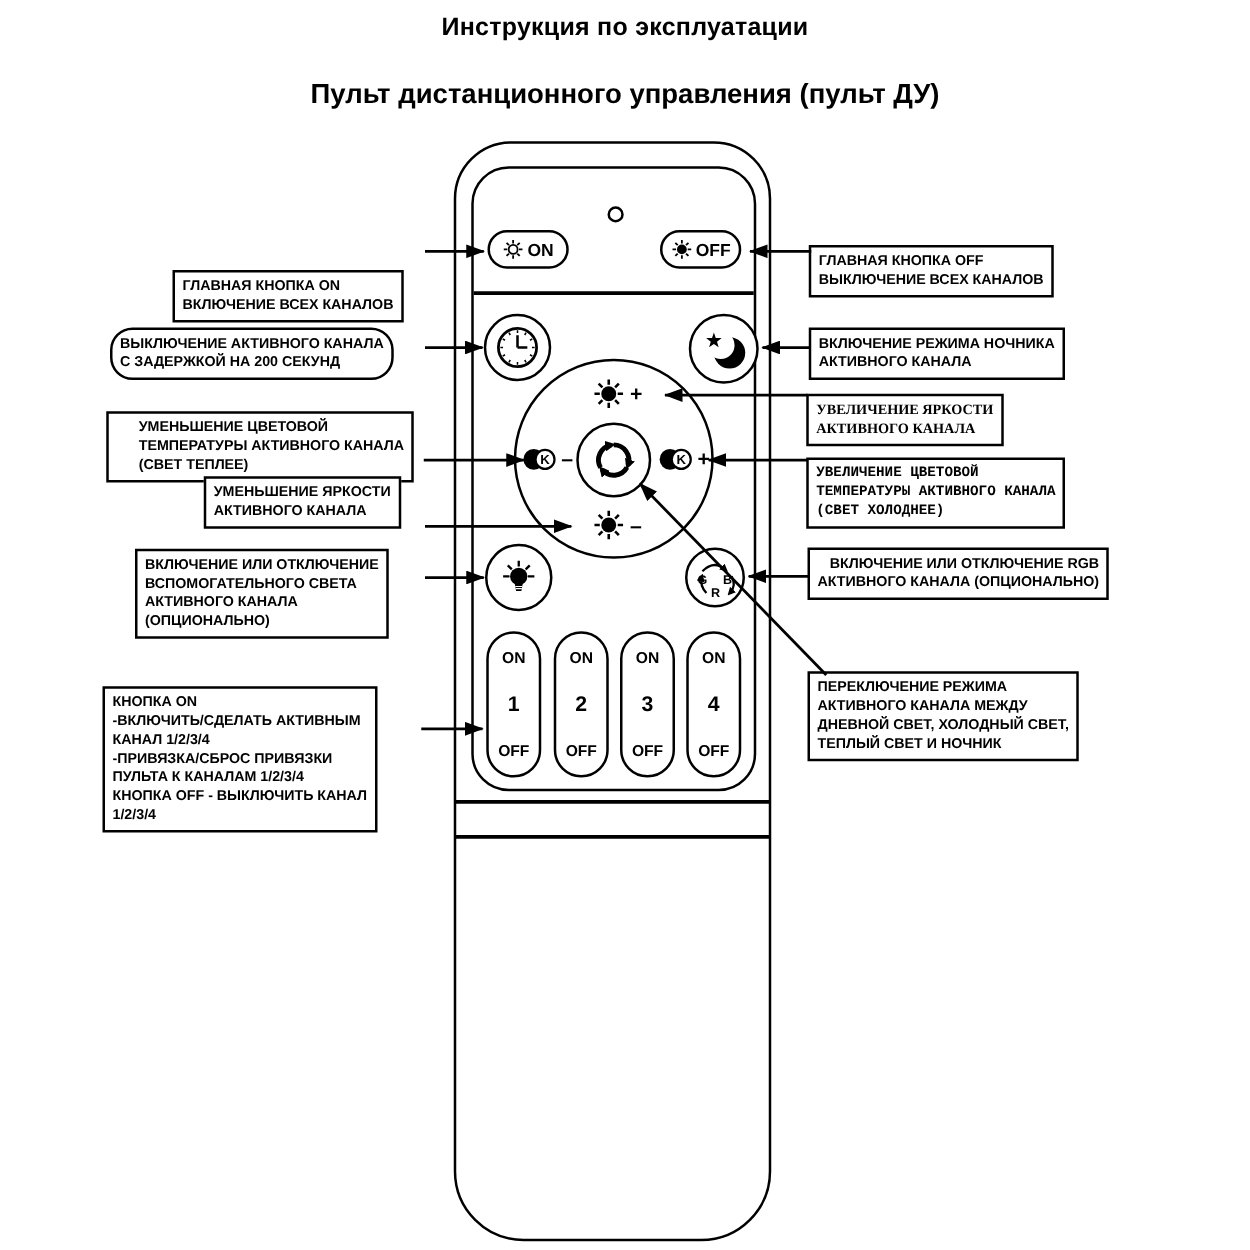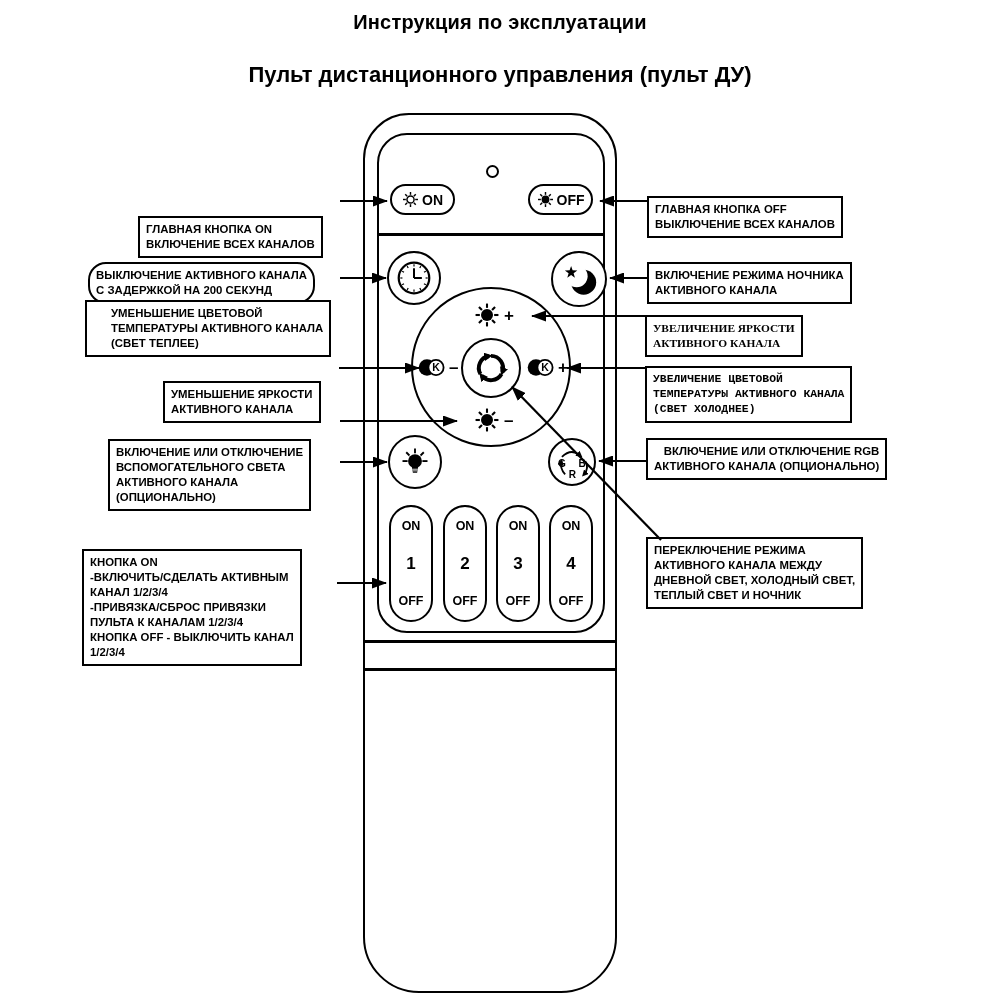--- a/index.html
+++ b/index.html
@@ -231,21 +231,21 @@
 <div class="abs hline" style="left:364px;top:668px;width:252px;"></div>
 
 <div class="abs callout" style="left:138px;top:182px;margin-top:34px;">
   <div>ГЛАВНАЯ КНОПКА ON</div>
   <div>ВКЛЮЧЕНИЕ ВСЕХ КАНАЛОВ</div>
 </div>
 <div class="abs callout" style="left:88px;top:262px;border-radius:18px;">
   <div>ВЫКЛЮЧЕНИЕ АКТИВНОГО КАНАЛА</div>
   <div>С ЗАДЕРЖКОЙ НА 200 СЕКУНД</div>
 </div>
-<div class="abs callout" style="left:85px;top:300px;padding-left:24px;">
+<div class="abs callout" style="left:85px;top:329px;padding-left:24px;">
   <div>УМЕНЬШЕНИЕ ЦВЕТОВОЙ</div>
   <div>ТЕМПЕРАТУРЫ АКТИВНОГО КАНАЛА</div>
   <div>(СВЕТ ТЕПЛЕЕ)</div>
 </div>
 <div class="abs callout" style="left:163px;top:381px;">
   <div>УМЕНЬШЕНИЕ ЯРКОСТИ</div>
   <div>АКТИВНОГО КАНАЛА</div>
 </div>
 <div class="abs callout" style="left:108px;top:439px;">
   <div>ВКЛЮЧЕНИЕ ИЛИ ОТКЛЮЧЕНИЕ</div>

